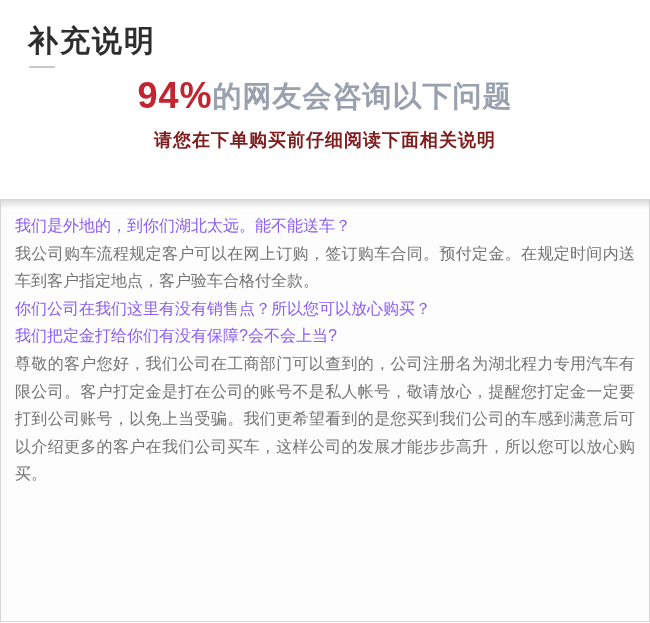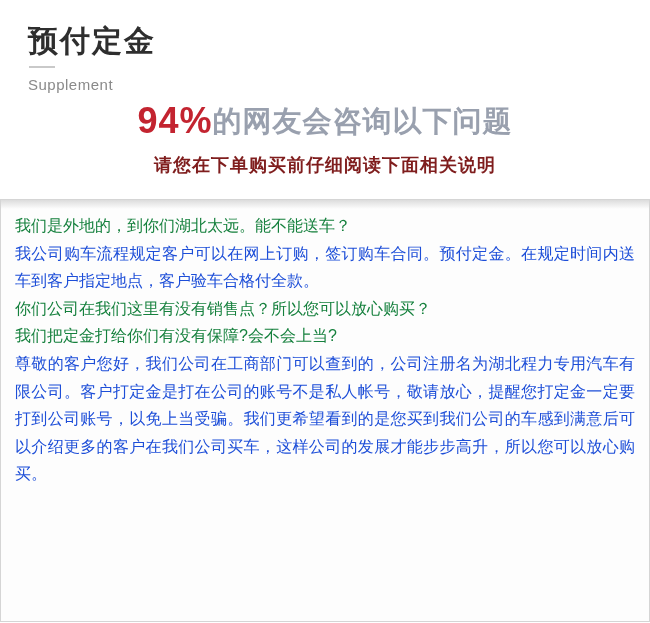--- a/index.html
+++ b/index.html
@@ -87,36 +87,35 @@
     height: 9px;
     background: linear-gradient(to bottom, #dcdcdc, rgba(220,220,220,0));
     pointer-events: none;
   }
   .qa-box p {
     margin: 0;
     font-size: 16px;
     line-height: 27.6px;
   }
   .qa-question {
-    color: #15803d;
+    color: #8b5cf6;
   }
   .qa-answer {
-    color: #1d4ed8;
+    color: #737373;
     text-align: justify;
   }
 </style>
 </head>
 <body>
 
 <div class="page">
 
   <div class="header">
-    <div class="header-title">预付定金</div>
+    <div class="header-title">补充说明</div>
     <div class="header-divider"></div>
-    <div class="header-subtitle">Supplement</div>
   </div>
 
   <div class="promo">
     <div class="promo-headline">
       <span class="promo-highlight">94%</span><span class="promo-rest">的网友会咨询以下问题</span>
     </div>
     <div class="promo-subheadline">请您在下单购买前仔细阅读下面相关说明</div>
   </div>
 
   <div class="qa-box">

